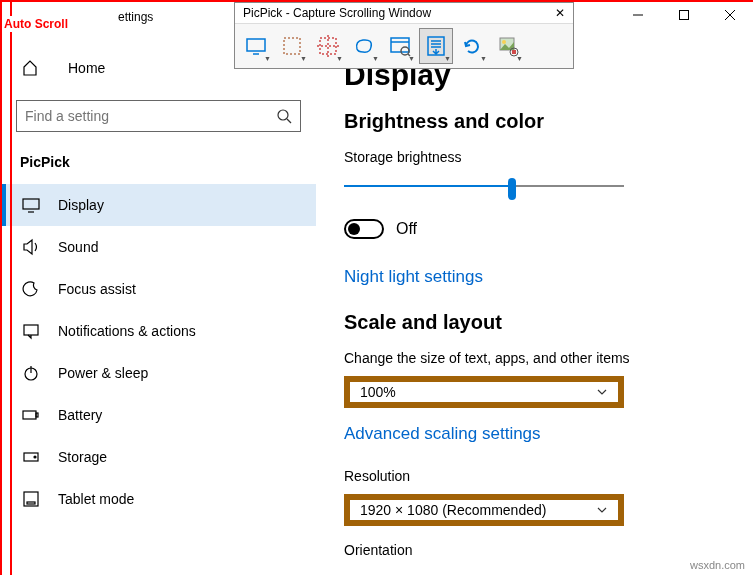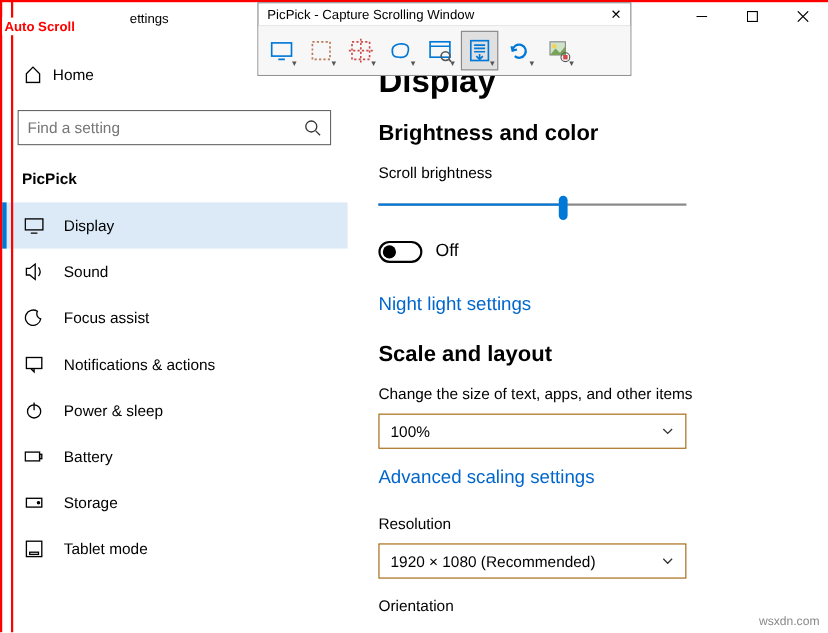--- a/index.html
+++ b/index.html
@@ -11,21 +11,21 @@
 .auto-scroll { position: absolute; top: 16px; left: 2px; background: #fff; color: red; font-size: 12px; font-weight: bold; padding: 1px 2px; z-index: 6; }
 
 
 .win-controls { position: absolute; top: 0; right: 0; display: flex; z-index: 2; }
 .win-btn { width: 46px; height: 30px; display: flex; align-items: center; justify-content: center; color: #000; }
 .win-btn svg { width: 10px; height: 10px; }
 .title { position: absolute; top: 10px; left: 72px; font-size: 12px; color: #000; margin-left: 46px; }
 
 
 .sidebar { position: absolute; top: 50px; left: 16px; width: 300px; }
-.home { display: flex; align-items: center; gap: 10px; padding: 10px 6px; font-size: 14px; }
+.home { display: flex; align-items: center; gap: 30px; padding: 10px 6px; font-size: 14px; }
 .home svg { width: 16px; height: 16px; }
 .search { margin-top: 14px; width: 285px; height: 32px; border: 1px solid #666; display: flex; align-items: center; padding: 12px 8px; }
 .search input { border: none; outline: none; flex: 1; font-size: 14px; color: #666; }
 .search svg { width: 16px; height: 16px; color: #333; }
 .category { margin-top: 22px; font-weight: 600; font-size: 14px; padding-left: 4px; }
 .nav { margin-top: 14px; margin-left: -14px; }
 .nav-item { display: flex; align-items: center; gap: 18px; padding: 12px 6px 12px 20px; font-size: 14px; position: relative; }
 .nav-item.active { background: #dceaf7; }
 .nav-item.active::before { content: ""; position: absolute; left: 0; top: 0; bottom: 0; width: 4px; background: #0078d7; }
 .nav-item svg { width: 18px; height: 18px; flex-shrink: 0; }
@@ -36,21 +36,21 @@
 h2 { font-size: 20px; font-weight: 600; margin-bottom: 16px; margin-top: 10px; }
 .label { font-size: 14px; margin-bottom: 10px; }
 .slider { position: relative; width: 280px; height: 24px; margin-bottom: 20px; }
 .slider-track { position: absolute; top: 10px; left: 0; width: 100%; height: 2px; background: #888; }
 .slider-fill { position: absolute; top: 10px; left: 0; width: 60%; height: 2px; background: #0078d7; }
 .slider-thumb { position: absolute; top: 3px; left: 60%; width: 8px; height: 22px; background: #0078d7; border-radius: 4px; transform: translateX(-50%); }
 .toggle-row { display: flex; align-items: center; gap: 12px; margin-bottom: 28px; }
 .toggle { width: 40px; height: 20px; border: 2px solid #000; border-radius: 10px; position: relative; }
 .toggle-knob { position: absolute; left: 2px; top: 2px; width: 12px; height: 12px; background: #000; border-radius: 50%; }
 .link { color: #0066cc; font-size: 17px; margin-bottom: 24px; display: block; }
-.select { width: 280px; height: 32px; border: 1px solid #a16207; display: flex; align-items: center; justify-content: space-between; padding: 0 10px; font-size: 14px; margin-bottom: 16px; }
+.select { width: 280px; height: 32px; border: 6px solid #a16207; display: flex; align-items: center; justify-content: space-between; padding: 0 10px; font-size: 14px; margin-bottom: 16px; }
 .select svg { width: 12px; height: 12px; }
 
 
 .picpick { position: absolute; top: 2px; left: 234px; width: 340px; background: #fff; border: 1px solid #888; z-index: 10; }
 .picpick-title { display: flex; justify-content: space-between; align-items: center; padding: 3px 8px; font-size: 12px; border-bottom: 1px solid #ddd; }
 .picpick-toolbar { display: flex; padding: 4px; gap: 2px; background: #f7f7f7; }
 .tool { width: 34px; height: 36px; display: flex; align-items: center; justify-content: center; border: 1px solid transparent; position: relative; }
 .tool.active { border: 1px solid #888; background: #e0e0e0; }
 .tool svg { width: 22px; height: 22px; }
 .tool .drop { position: absolute; right: 1px; bottom: 1px; font-size: 7px; color: #555; }
@@ -155,21 +155,21 @@
           <rect x="5" y="12" width="8" height="2"></rect>
         </svg>
       <span>Tablet mode</span>
     </div>
   </div>
 </div>
 
 <div class="content">
   <h1>Display</h1>
   <h2>Brightness and color</h2>
-  <div class="label">Scroll brightness</div>
+  <div class="label">Storage brightness</div>
   <div class="slider">
     <div class="slider-track"></div>
     <div class="slider-fill"></div>
     <div class="slider-thumb"></div>
   </div>
   <div class="toggle-row">
     <div class="toggle">
       <div class="toggle-knob"></div>
     </div>
     <span>Off</span>

